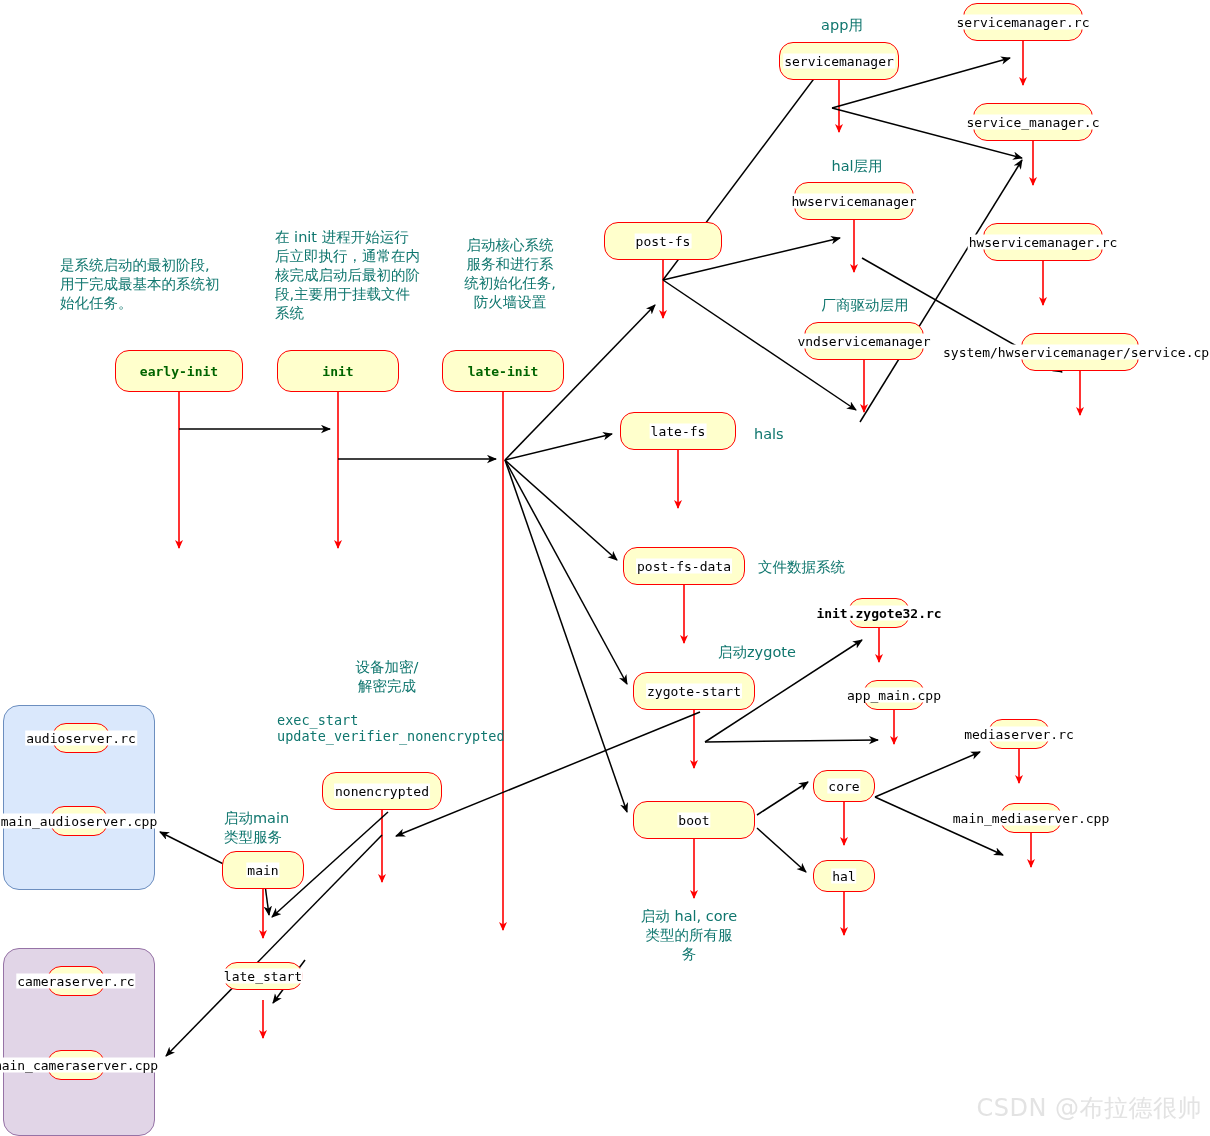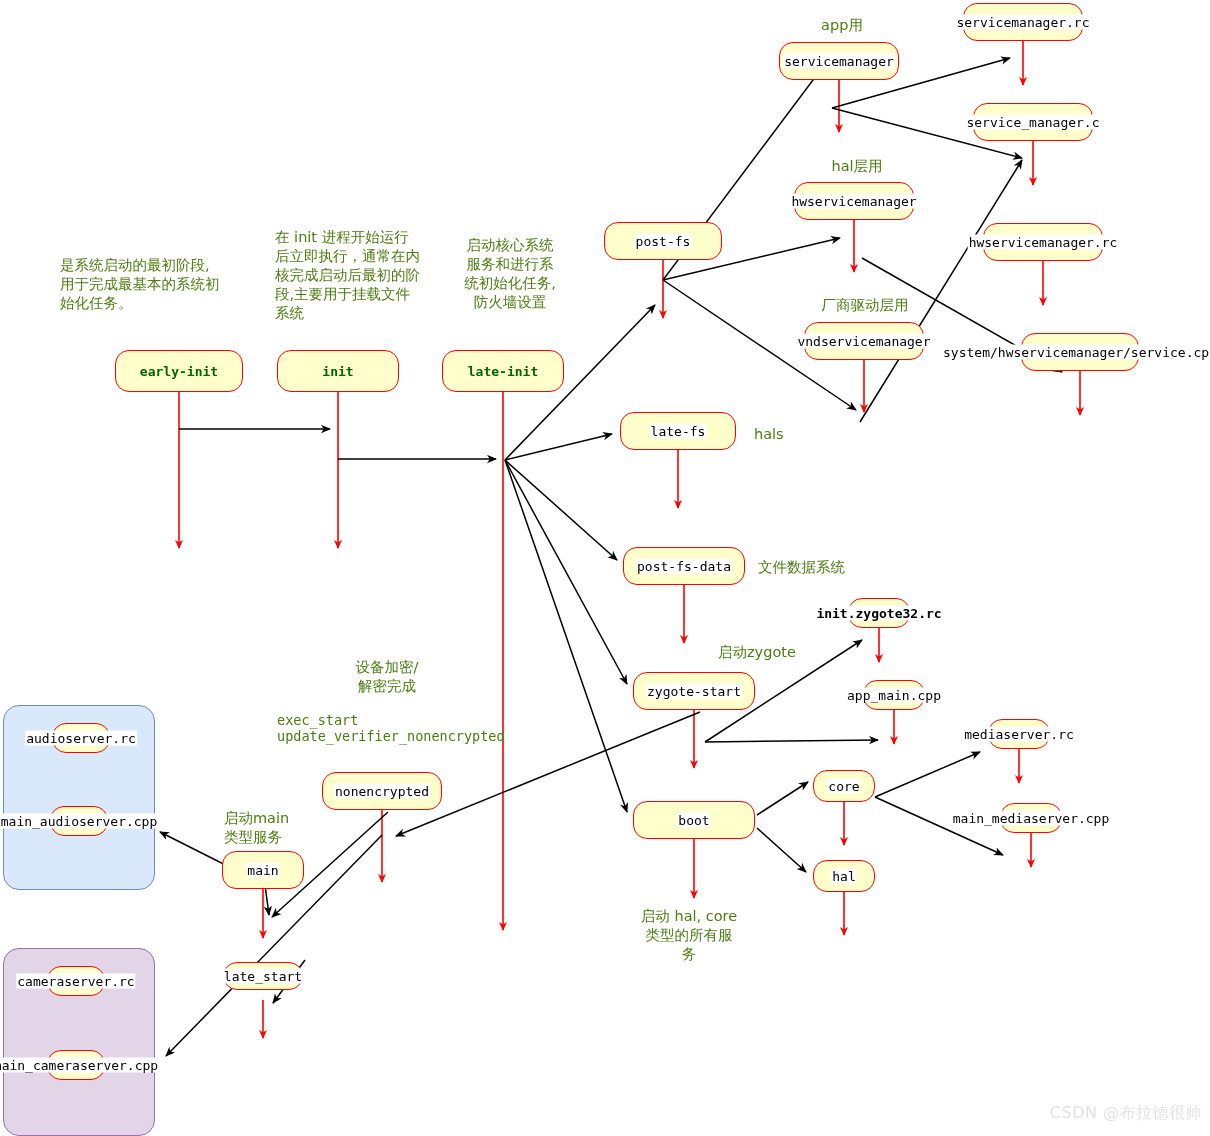--- a/index.html
+++ b/index.html
@@ -74,37 +74,37 @@
     background: #e1d5e7;
     border: 1.4px solid #9673a6;
   }
 
   
   .note {
     position: absolute;
     font-family: "DejaVu Sans", sans-serif;
     font-size: 14.5px;
     line-height: 19px;
-    color: #4d7c0f;
+    color: #0f766e;
     white-space: pre-line;
     z-index: 4;
   }
   .note.mono {
     font-family: "DejaVu Sans Mono", monospace;
     font-size: 13.5px;
     line-height: 16px;
   }
   .note.ctr { text-align: center; }
 
   .watermark {
     position: absolute;
     right: 8px;
     bottom: 12px;
     font-family: "DejaVu Sans", sans-serif;
-    font-size: 16px;
+    font-size: 24px;
     color: #e3e3e3;
     letter-spacing: 0.5px;
     z-index: 9;
   }
 </style>
 </head>
 <body>
 
 <div id="canvas">
 

